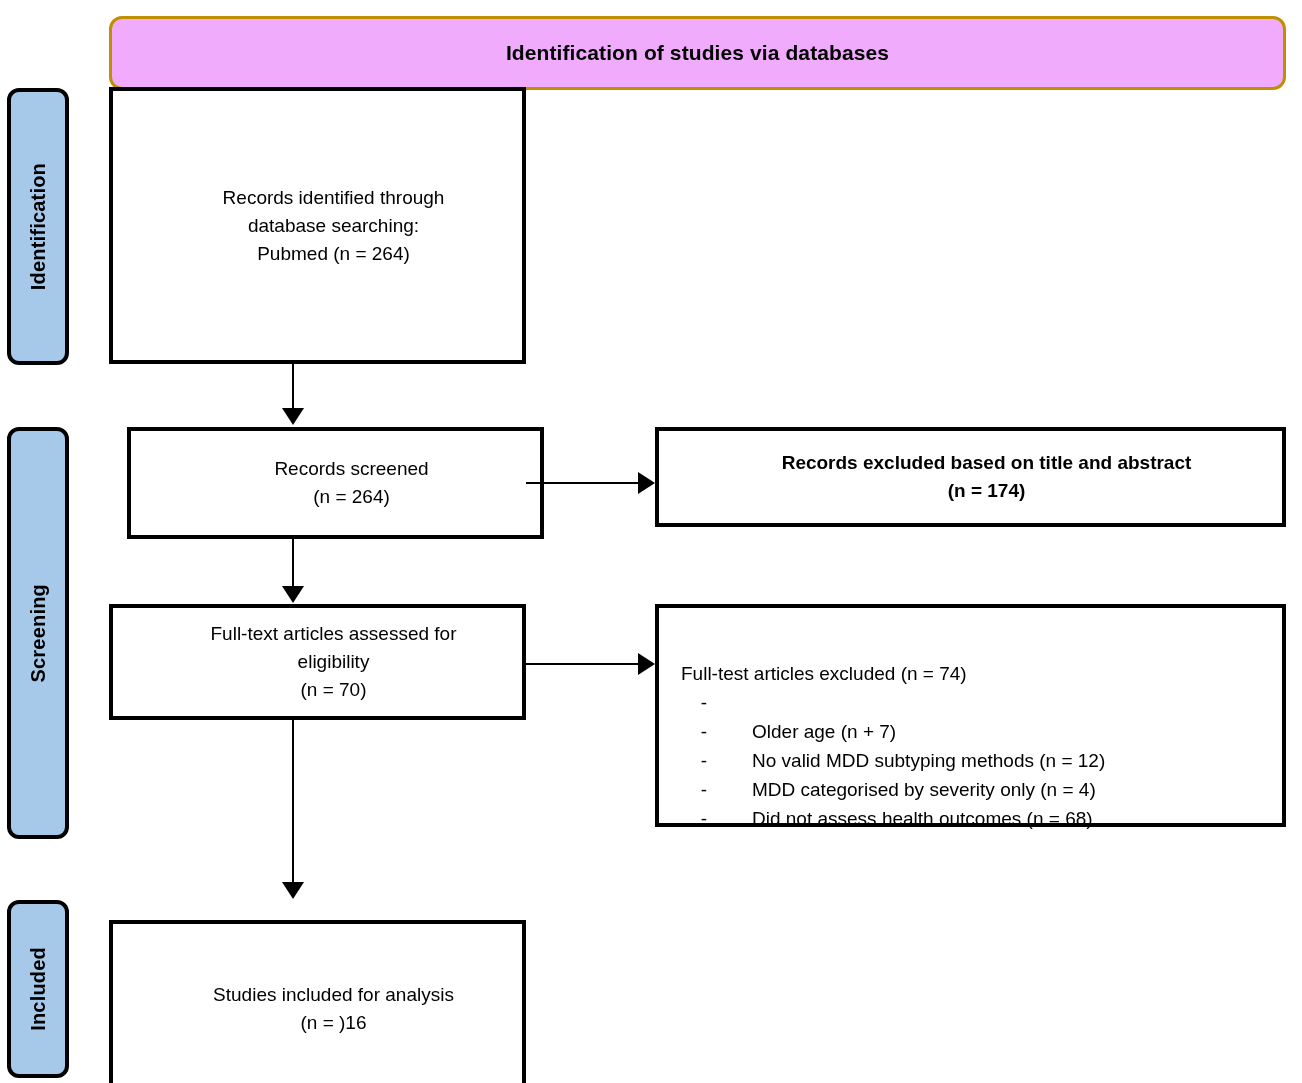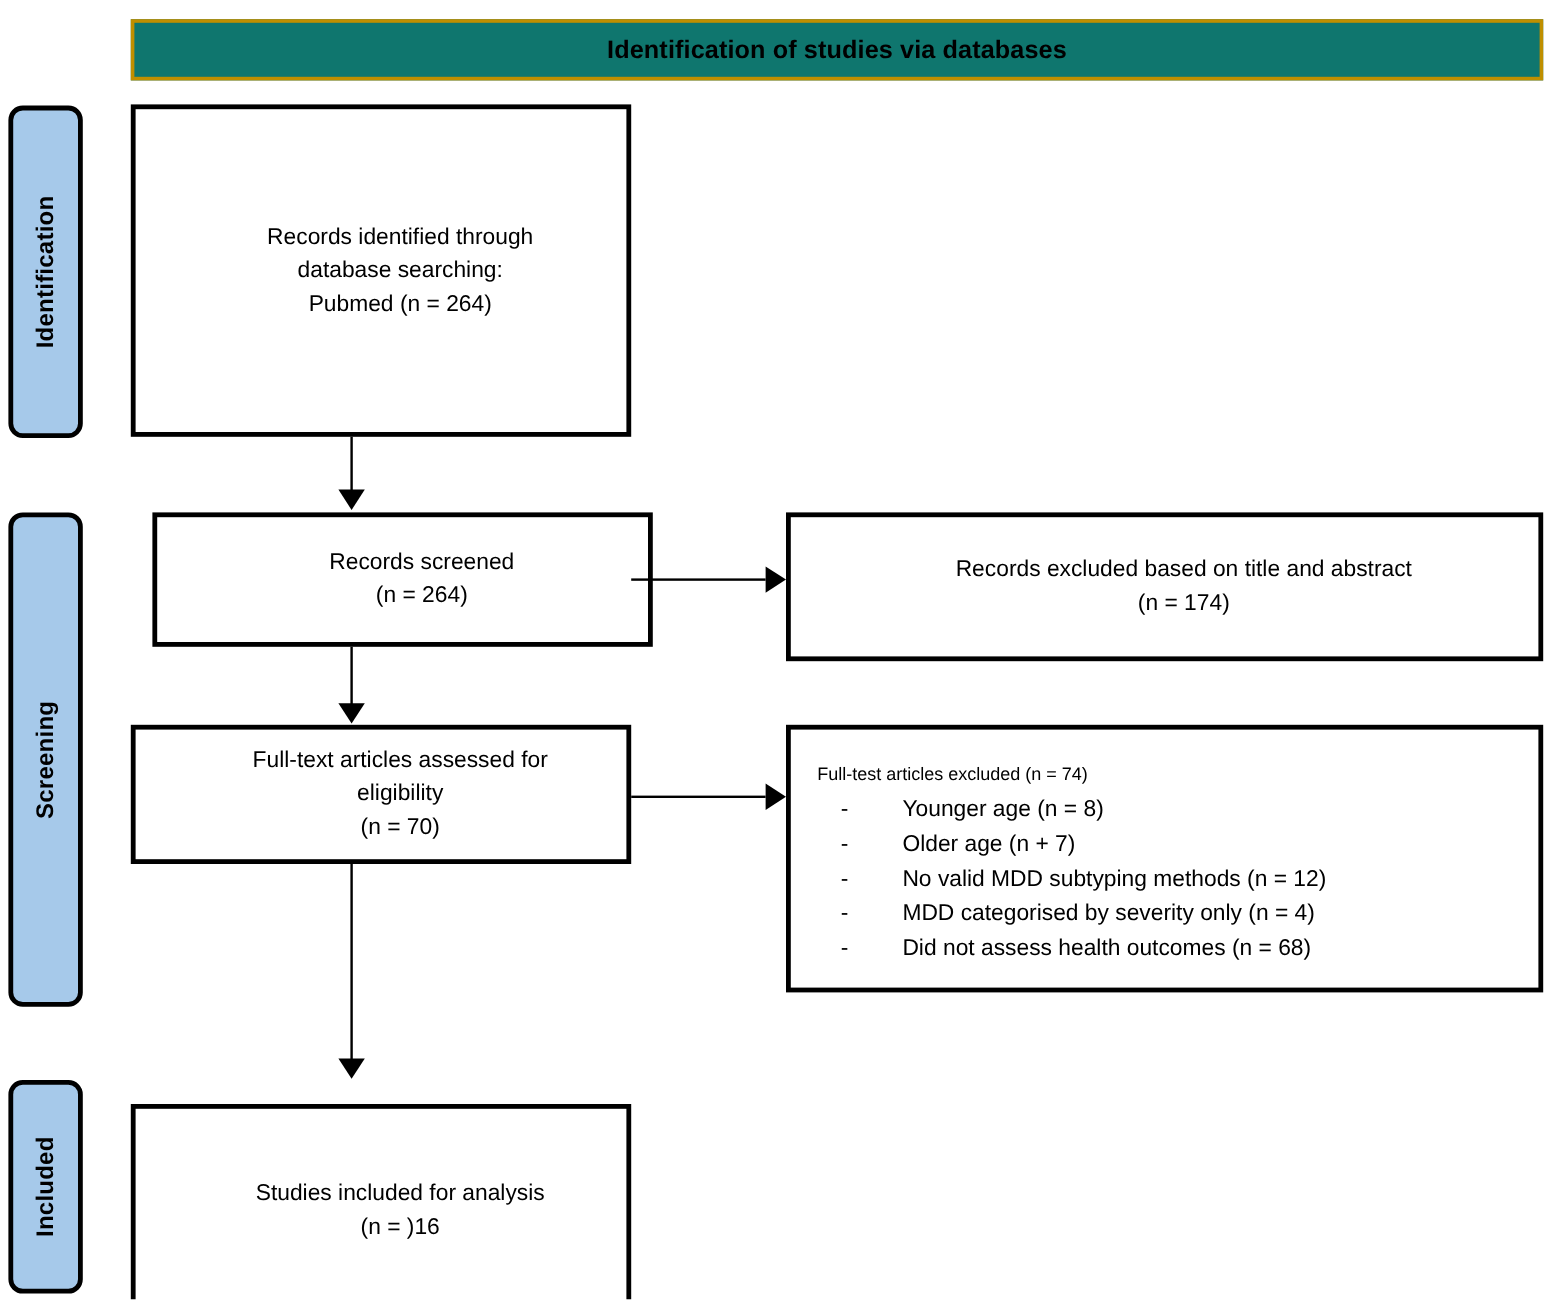--- a/index.html
+++ b/index.html
@@ -19,24 +19,24 @@
     background: #ffffff;
     overflow: hidden;
   }
 
   
   .header-banner {
     position: absolute;
     left: 109px;
     top: 16px;
     width: 1177px;
-    height: 51px;
-    background: #0f766e;
+    height: 74px;
+    background: #f0abfc;
     border: 3px solid #BF8F00;
-    border-radius: 0;
+    border-radius: 13px;
     box-sizing: border-box;
     display: flex;
     align-items: center;
     justify-content: center;
   }
   .header-banner .banner-text {
     font-size: 21px;
     font-weight: bold;
     color: #000000;
     letter-spacing: 0.1px;
@@ -79,35 +79,36 @@
   .flow-box.centered { align-items: center; text-align: center; padding-left: 32px; }
   .flow-box .box-text {
     font-size: 19px;
     line-height: 28px;
     color: #000000;
     white-space: pre-line;
   }
 
   #box-identified  { left: 109px; top: 87px;  width: 417px; height: 277px; }
   #box-screened    { left: 127px; top: 427px; width: 417px; height: 112px; }
-  #box-excluded-ta { left: 655px; top: 427px; width: 631px; height: 124px; }
+  #box-excluded-ta { left: 655px; top: 427px; width: 631px; height: 100px; font-weight: bold; }
   #box-fulltext    { left: 109px; top: 604px; width: 417px; height: 116px; }
   #box-excluded-ft { left: 655px; top: 604px; width: 631px; height: 223px; }
   #box-included    { left: 109px; top: 920px; width: 417px; height: 178px; }
 
   
   #box-excluded-ft {
     justify-content: flex-start;
     padding: 24px 0 0 0;
   }
   .excl-title {
-    font-size: 15px;
+    font-size: 19px;
     line-height: 28px;
     padding-left: 22px;
     color: #000000;
+    margin-top: 28px;
   }
   .excl-list {
     list-style: none;
     margin: 0;
     padding: 0;
   }
   .excl-list li {
     display: flex;
     font-size: 19px;
     line-height: 29px;
@@ -206,21 +207,20 @@
     <span class="box-text">Full-text articles assessed for
 eligibility
 (n = 70)</span>
   </div>
 
   <div class="flow-box" id="box-excluded-ft">
     <div class="excl-title">Full-test articles excluded (n = 74)</div>
     <ul class="excl-list" id="exclusion-reason-list">
         <li>
           <span class="dash">-</span>
-          <span class="reason">Younger age (n = 8)</span>
         </li>
         <li>
           <span class="dash">-</span>
           <span class="reason">Older age (n + 7)</span>
         </li>
         <li>
           <span class="dash">-</span>
           <span class="reason">No valid MDD subtyping methods (n = 12)</span>
         </li>
         <li>

